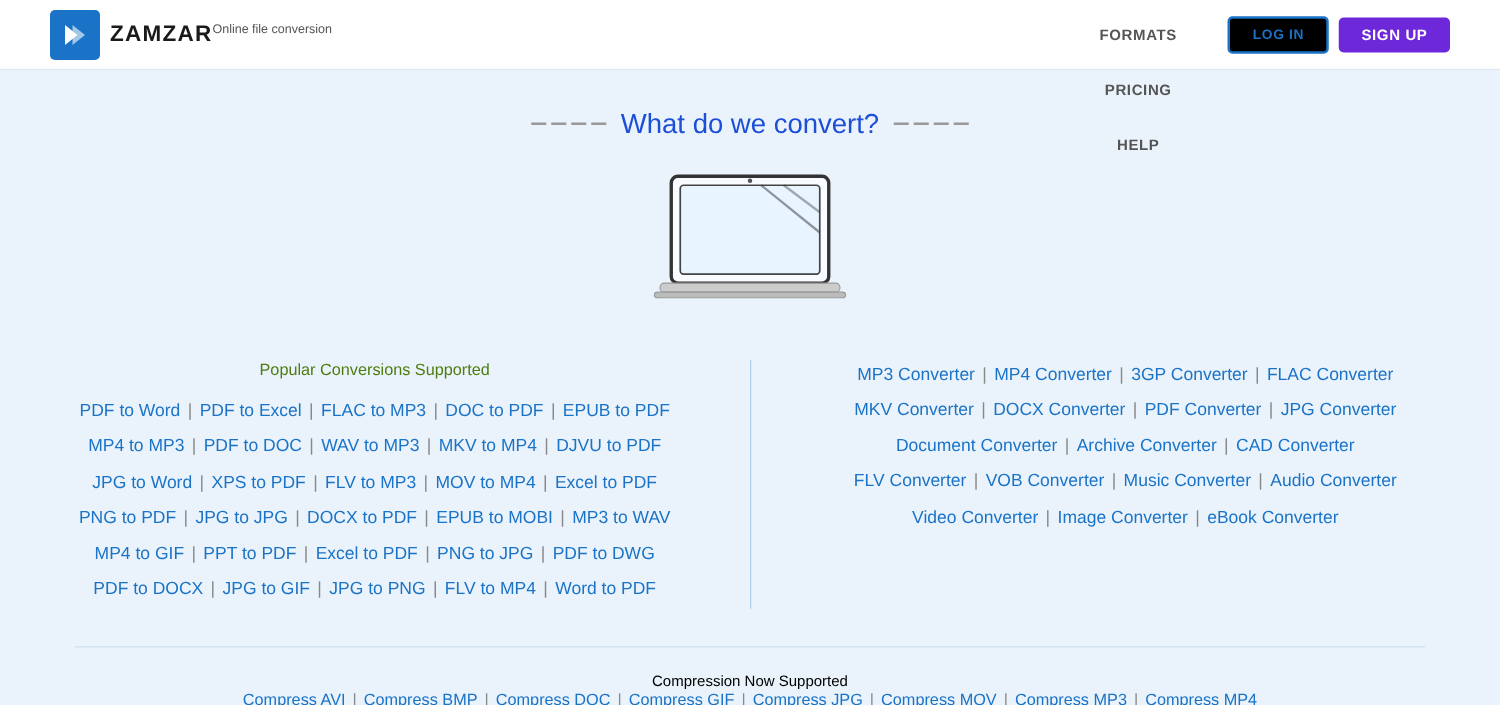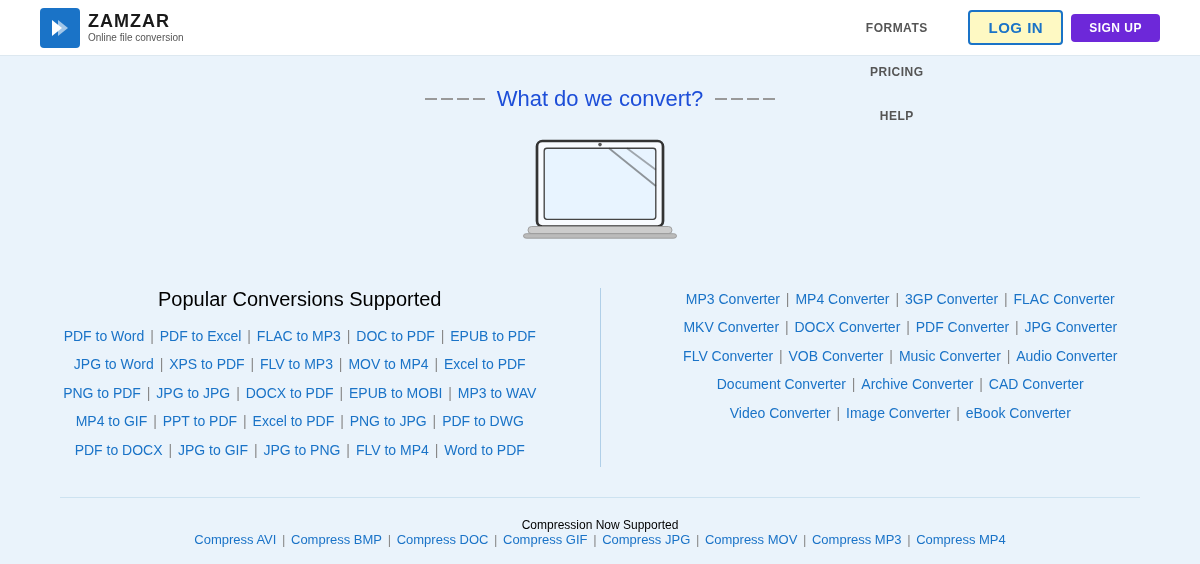--- a/index.html
+++ b/index.html
@@ -28,21 +28,21 @@
     .logo-icon {
       width: 40px;
       height: 40px;
       background: #1a73c7;
       border-radius: 4px;
       display: flex;
       align-items: center;
       justify-content: center;
     }
     .logo-icon svg { display: block; }
-    .logo-text { display: flex; flex-direction: column; line-height: 1.1; }
+    .logo-text { display: flex; flex-direction: row; line-height: 1.1; }
     .logo-name { font-size: 18px; font-weight: bold; color: #1a1a1a; letter-spacing: 1px; }
     .logo-sub { font-size: 10px; color: #555; }
     .nav-links {
       display: flex;
       align-items: center;
       gap: 30px;
       margin-left: auto;
       margin-right: 20px;
       flex-direction: column;
     }
@@ -51,23 +51,23 @@
       font-weight: 600;
       color: #555;
       text-decoration: none;
       letter-spacing: 0.5px;
       cursor: pointer;
     }
     .btn-login {
       padding: 7px 18px;
       border: 2px solid #1a73c7;
       border-radius: 4px;
-      background: #fef9c3;
+      background: #000000;
       color: #1a73c7;
-      font-size: 15px;
+      font-size: 11px;
       font-weight: 700;
       cursor: pointer;
       letter-spacing: 0.5px;
     }
     .btn-signup {
       padding: 7px 18px;
       border: none;
       border-radius: 4px;
       background: #6d28d9;
       color: #fff;
@@ -126,23 +126,23 @@
       gap: 60px;
       padding: 0 60px;
       margin-bottom: 30px;
     }
     .column {
       flex: 1;
       max-width: 480px;
       text-align: center;
     }
     .column-title {
-      font-size: 20px;
+      font-size: 13px;
       font-weight: 400;
-      color: #000000;
+      color: #4d7c0f;
       margin-bottom: 14px;
     }
     .link-line {
       font-size: 14px;
       margin-bottom: 6px;
       line-height: 1.6;
     }
     .link-line a, .link-line span.lnk {
       color: #1a73c7;
       text-decoration: none;
@@ -237,35 +237,36 @@
       <rect x="15" y="113" width="170" height="5" rx="3" fill="#bbb" stroke="#999" stroke-width="1"></rect>
     </svg>
   </div>
 
   <div class="content-grid">
 
     <div class="column">
       <div class="column-title">Popular Conversions Supported</div>
       <div id="popular-conversions-rows">
           <div class="link-line"><a href="#">PDF to Word</a><span class="sep"> | </span><a href="#">PDF to Excel</a><span class="sep"> | </span><a href="#">FLAC to MP3</a><span class="sep"> | </span><a href="#">DOC to PDF</a><span class="sep"> | </span><a href="#">EPUB to PDF</a></div>
+          <div class="link-line"><a href="#">MP4 to MP3</a><span class="sep"> | </span><a href="#">PDF to DOC</a><span class="sep"> | </span><a href="#">WAV to MP3</a><span class="sep"> | </span><a href="#">MKV to MP4</a><span class="sep"> | </span><a href="#">DJVU to PDF</a></div>
           <div class="link-line"><a href="#">JPG to Word</a><span class="sep"> | </span><a href="#">XPS to PDF</a><span class="sep"> | </span><a href="#">FLV to MP3</a><span class="sep"> | </span><a href="#">MOV to MP4</a><span class="sep"> | </span><a href="#">Excel to PDF</a></div>
           <div class="link-line"><a href="#">PNG to PDF</a><span class="sep"> | </span><a href="#">JPG to JPG</a><span class="sep"> | </span><a href="#">DOCX to PDF</a><span class="sep"> | </span><a href="#">EPUB to MOBI</a><span class="sep"> | </span><a href="#">MP3 to WAV</a></div>
           <div class="link-line"><a href="#">MP4 to GIF</a><span class="sep"> | </span><a href="#">PPT to PDF</a><span class="sep"> | </span><a href="#">Excel to PDF</a><span class="sep"> | </span><a href="#">PNG to JPG</a><span class="sep"> | </span><a href="#">PDF to DWG</a></div>
           <div class="link-line"><a href="#">PDF to DOCX</a><span class="sep"> | </span><a href="#">JPG to GIF</a><span class="sep"> | </span><a href="#">JPG to PNG</a><span class="sep"> | </span><a href="#">FLV to MP4</a><span class="sep"> | </span><a href="#">Word to PDF</a></div>
         </div>
     </div>
 
     <div class="divider"></div>
 
     <div class="column">
       <div id="popular-types-rows">
           <div class="link-line"><a href="#">MP3 Converter</a><span class="sep"> | </span><a href="#">MP4 Converter</a><span class="sep"> | </span><a href="#">3GP Converter</a><span class="sep"> | </span><a href="#">FLAC Converter</a></div>
           <div class="link-line"><a href="#">MKV Converter</a><span class="sep"> | </span><a href="#">DOCX Converter</a><span class="sep"> | </span><a href="#">PDF Converter</a><span class="sep"> | </span><a href="#">JPG Converter</a></div>
+          <div class="link-line"><a href="#">Document Converter</a><span class="sep"> | </span><a href="#">Archive Converter</a><span class="sep"> | </span><a href="#">CAD Converter</a></div>
           <div class="link-line"><a href="#">FLV Converter</a><span class="sep"> | </span><a href="#">VOB Converter</a><span class="sep"> | </span><a href="#">Music Converter</a><span class="sep"> | </span><a href="#">Audio Converter</a></div>
-          <div class="link-line"><a href="#">Document Converter</a><span class="sep"> | </span><a href="#">Archive Converter</a><span class="sep"> | </span><a href="#">CAD Converter</a></div>
           <div class="link-line"><a href="#">Video Converter</a><span class="sep"> | </span><a href="#">Image Converter</a><span class="sep"> | </span><a href="#">eBook Converter</a></div>
         </div>
     </div>
 
   </div>
 
   <div class="compression-section">
     <div class="compression-title">Compression Now Supported</div>
     <div id="compression-rows">
         <div class="compression-links"><a href="#">Compress AVI</a><span class="sep"> | </span><a href="#">Compress BMP</a><span class="sep"> | </span><a href="#">Compress DOC</a><span class="sep"> | </span><a href="#">Compress GIF</a><span class="sep"> | </span><a href="#">Compress JPG</a><span class="sep"> | </span><a href="#">Compress MOV</a><span class="sep"> | </span><a href="#">Compress MP3</a><span class="sep"> | </span><a href="#">Compress MP4</a></div>

